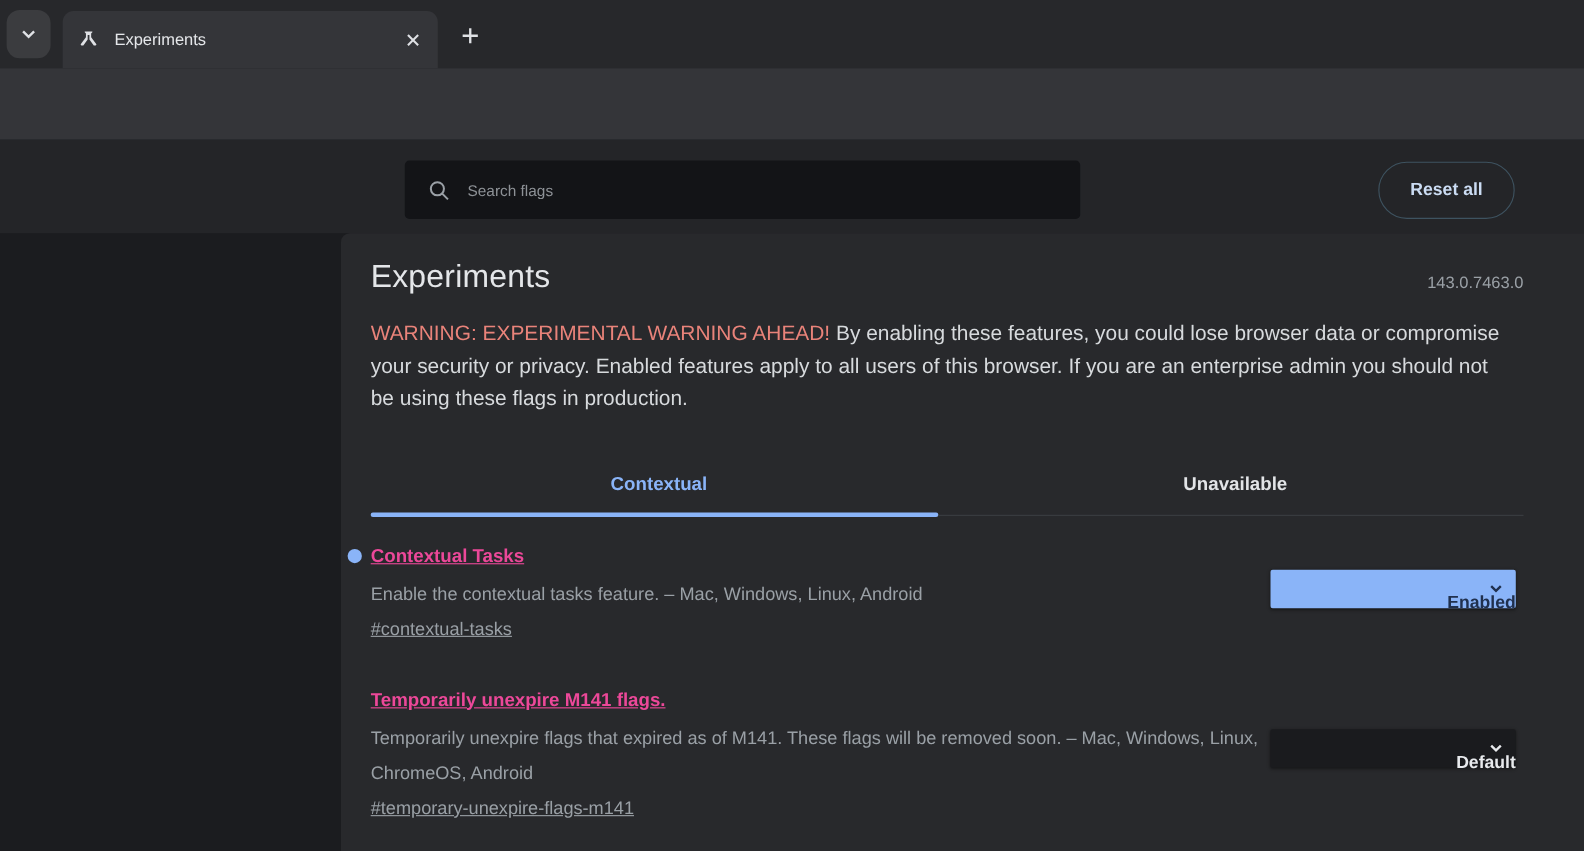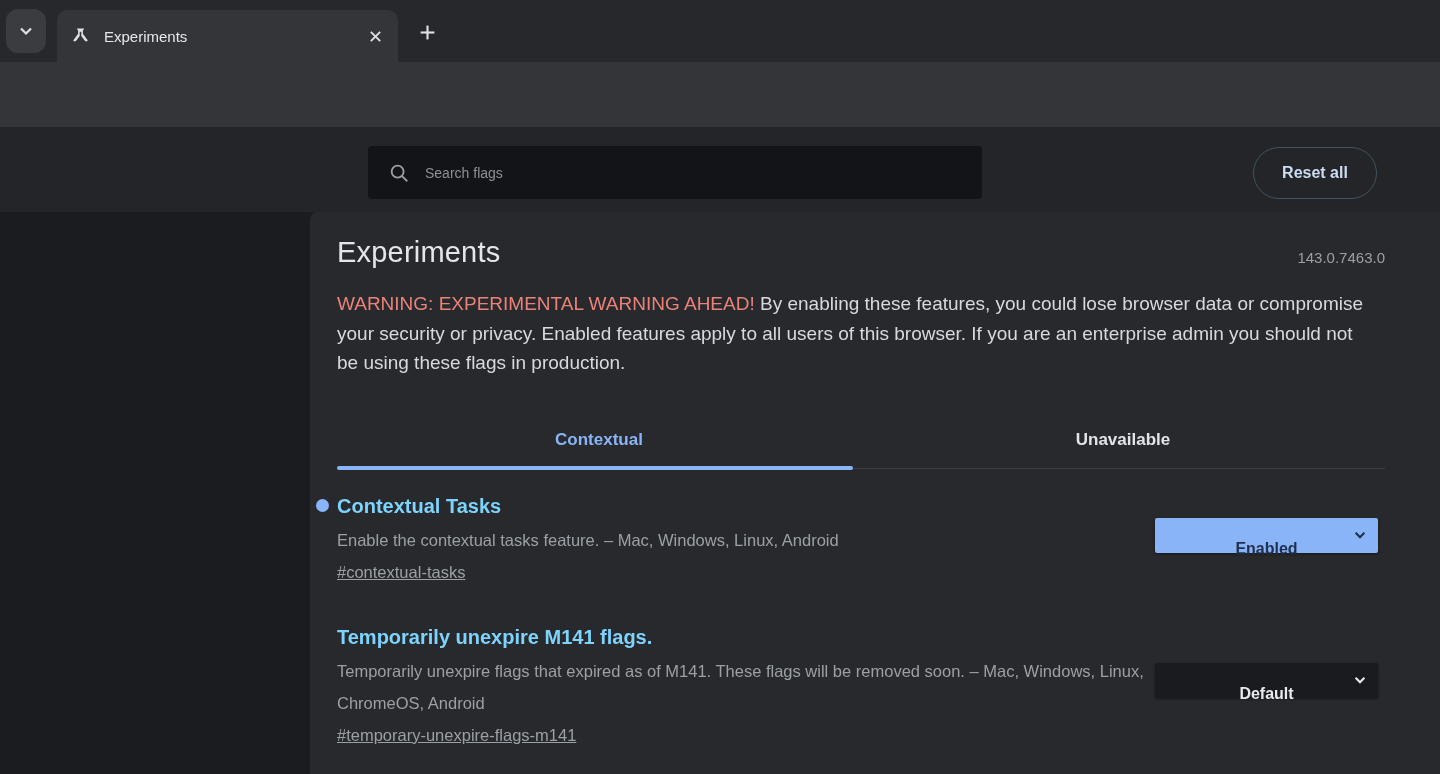--- a/index.html
+++ b/index.html
@@ -105,30 +105,30 @@
     background:#8ab4f8; border-radius:2px;
   }
 
   
   .flag-row { position:relative; margin-top:26px; }
   .flag-row.second { margin-top:38px; }
   .flag-dot {
     position:absolute; left:-21px; top:4px; width:13px; height:13px;
     border-radius:50%; background:#8ab4f8;
   }
-  .flag-name { font-size:20px; font-weight:bold; color:#7dd3fc; line-height:22px; }
+  .flag-name { font-size:17px; font-weight:bold; color:#ec4899; line-height:22px;text-decoration:underline; }
   .flag-desc { margin-top:7px; font-size:16.5px; line-height:32px; color:#9aa0a6; max-width:810px; }
   .flag-link { display:inline-block; font-size:16.5px; line-height:32px; color:#9aa0a6;
                text-decoration:underline; cursor:pointer; }
   .flag-select {
     position:absolute; right:7px; width:223px; height:35px; border-radius:2px;
     display:flex; align-items:center; cursor:pointer;
     box-shadow:0 1px 3px rgba(0,0,0,.45);
   }
-  .flag-select .sel-label { flex:1; text-align:center; font-size:16px; font-weight:bold;margin-top:27px; }
+  .flag-select .sel-label { flex:1; text-align:right; font-size:16px; font-weight:bold;margin-top:27px; }
   .flag-select .sel-caret { position:absolute; right:11px; display:flex; }
   .flag-select .sel-caret svg { width:14px; height:14px; fill:none; stroke-width:2.4; }
   .sel-enabled { top:23px; background:#8ab4f8; }
   .sel-enabled .sel-label { color:#20304e; }
   .sel-enabled .sel-caret svg { stroke:#20304e; }
   .sel-default { top:37px; background:#1a1b1e; }
   .sel-default .sel-label { color:#e8eaed; }
   .sel-default .sel-caret svg { stroke:#e8eaed; }
 </style>
 </head>

